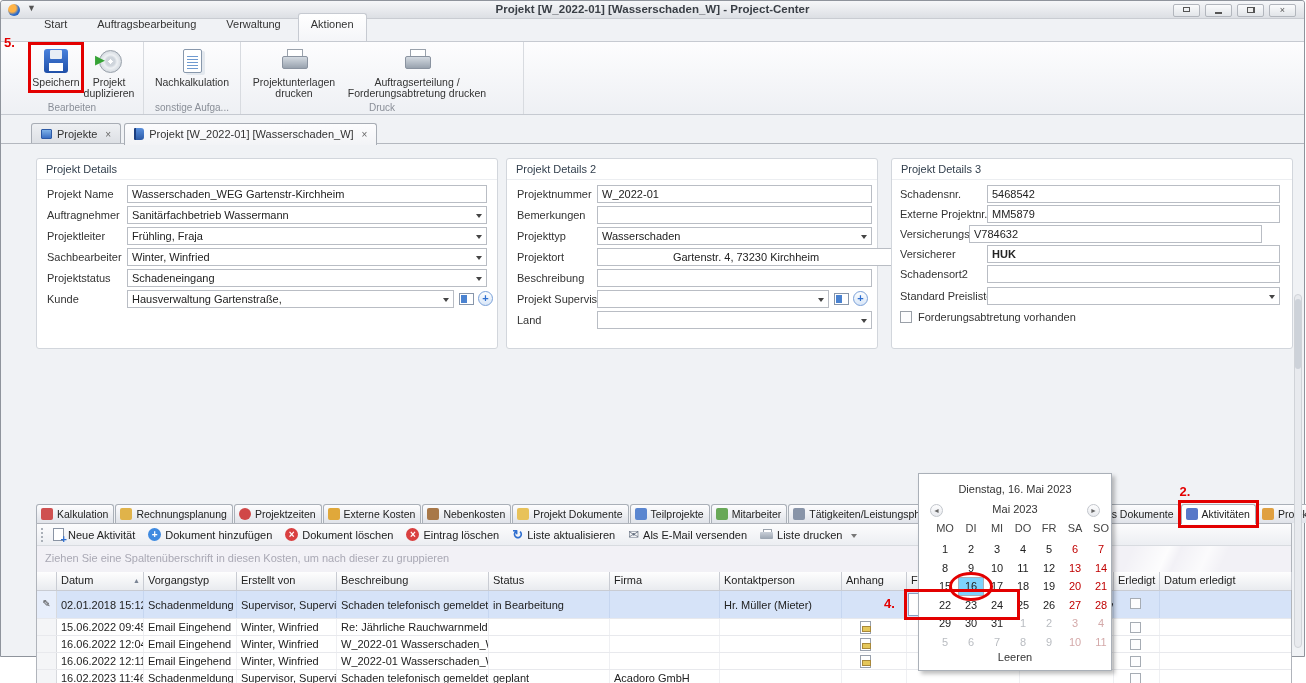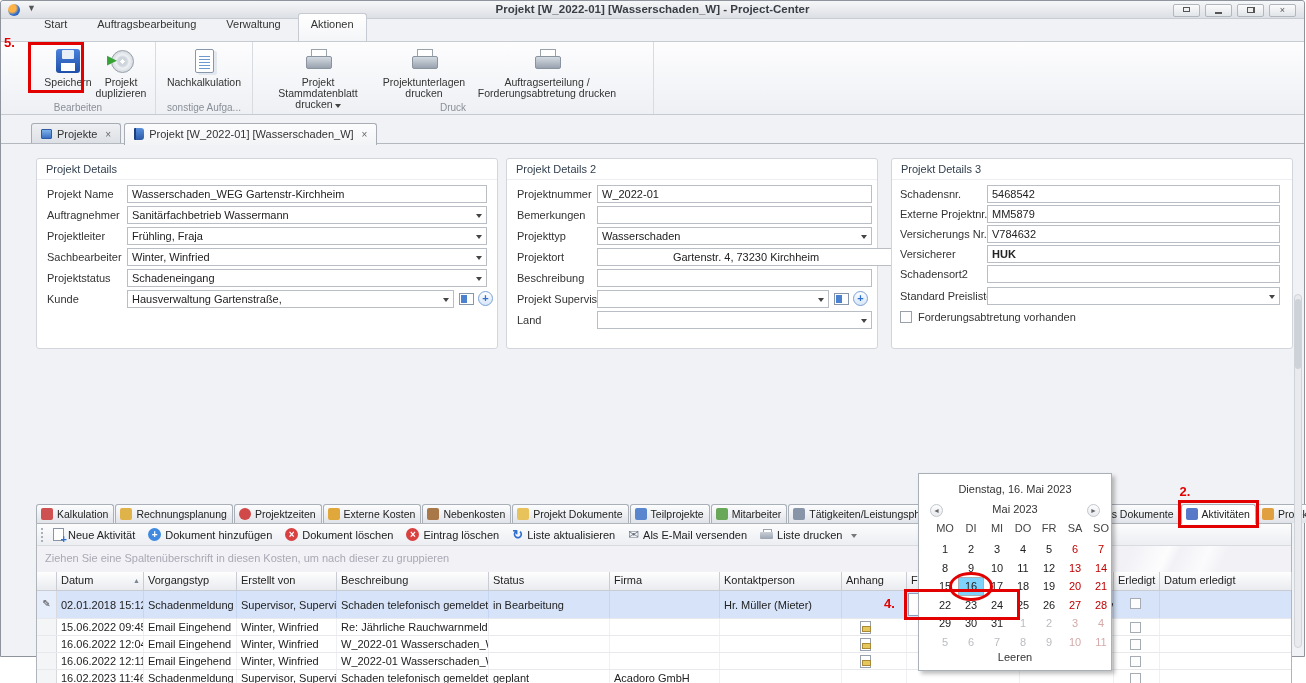--- a/index.html
+++ b/index.html
@@ -135,43 +135,39 @@
   </div>
 
   <div id="ribbon-tabs">
     <span class="rtab">Start</span>
     <span class="rtab">Auftragsbearbeitung</span>
     <span class="rtab">Verwaltung</span>
     <span class="rtab active">Aktionen</span>
   </div>
 
   <div id="ribbon-body">
-    <div class="rgroup" style="padding-left:42px">
+    <div class="rgroup" style="padding-left:30px">
       <div class="rbtn" style="width:50px">
         <span class="ric i-floppy"></span>
         <span>Speichern</span>
       </div>
       <div class="rbtn" style="width:56px">
         <span class="ric i-cd"></span>
         <span>Projekt duplizieren</span>
       </div>
       <div class="rgroup-label">Bearbeiten</div>
     </div>
     <div class="rgroup">
       <div class="rbtn" style="width:84px">
         <span class="ric i-clip"></span>
         <span>Nachkalkulation</span>
       </div>
       <div class="rgroup-label">sonstige Aufga...</div>
     </div>
     <div class="rgroup" style="padding-right:30px">
-      <div class="rbtn" style="width:118px">
-        <span class="ric i-print"></span>
-        <span><span>Projekt Stammdatenblatt drucken</span><span class="ddv"></span></span>
-      </div>
       <div class="rbtn" style="width:94px">
         <span class="ric i-print"></span>
         <span>Projektunterlagen drucken</span>
       </div>
       <div class="rbtn" style="width:152px">
         <span class="ric i-print"></span>
         <span>Auftragserteilung / Forderungsabtretung drucken</span>
       </div>
       <div class="rgroup-label">Druck</div>
     </div>
@@ -229,21 +225,21 @@
           <span class="flabel" style="left: 10px; top: 152px;">Land</span>
           <div class="tinput" style="left: 90px; top: 152px; width: 275px;"><span></span><span class="dda"></span></div>
         </div>
         <div class="gbox" style="left: 890px; top: 14px; width: 402px; height: 191px;">
           <div class="gbox-title">Projekt Details 3</div>
           <span class="flabel" style="left: 8px; top: 26px;">Schadensnr.</span>
           <div class="tinput" style="left: 95px; top: 26px; width: 293px;"><span>5468542</span></div>
           <span class="flabel" style="left: 8px; top: 46px;">Externe Projektnr.</span>
           <div class="tinput" style="left: 95px; top: 46px; width: 293px;"><span>MM5879</span></div>
           <span class="flabel" style="left: 8px; top: 66px;">Versicherungs Nr.</span>
-          <div class="tinput" style="left: 95px; top: 66px; width: 293px;"><span>V784632</span></div>
+          <div class="tinput" style="left: 77px; top: 66px; width: 293px;"><span>V784632</span></div>
           <span class="flabel" style="left: 8px; top: 86px;">Versicherer</span>
           <div class="tinput" style="left: 95px; top: 86px; width: 293px; font-weight: bold;"><span>HUK</span></div>
           <span class="flabel" style="left: 8px; top: 106px;">Schadensort2</span>
           <div class="tinput" style="left: 95px; top: 106px; width: 293px;"><span></span></div>
           <span class="flabel" style="left: 8px; top: 128px;">Standard Preisliste</span>
           <div class="tinput" style="left: 95px; top: 128px; width: 293px;"><span></span><span class="dda"></span></div>
           <span class="cbx" style="left: 8px; top: 152px;"></span>
           <span class="flabel" style="left: 26px; top: 149px;">Forderungsabtretung vorhanden</span>
         </div>
       </div>

